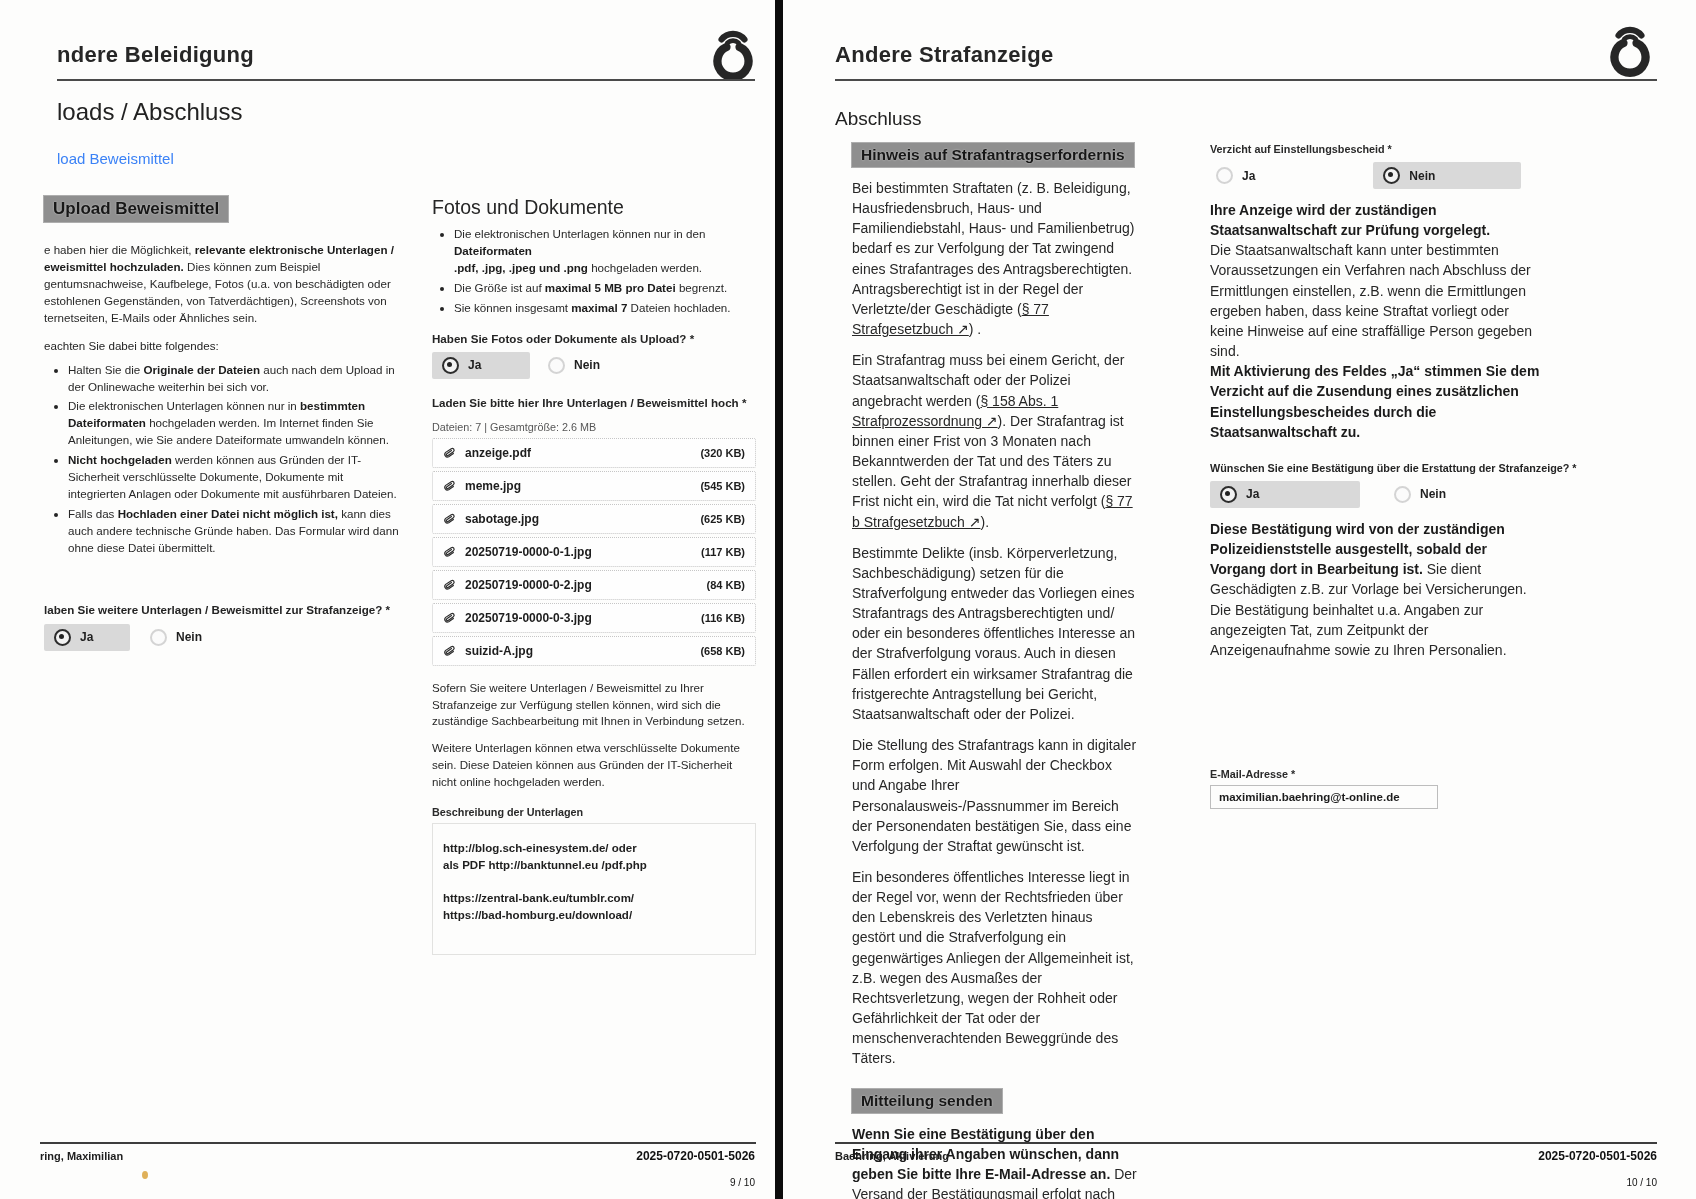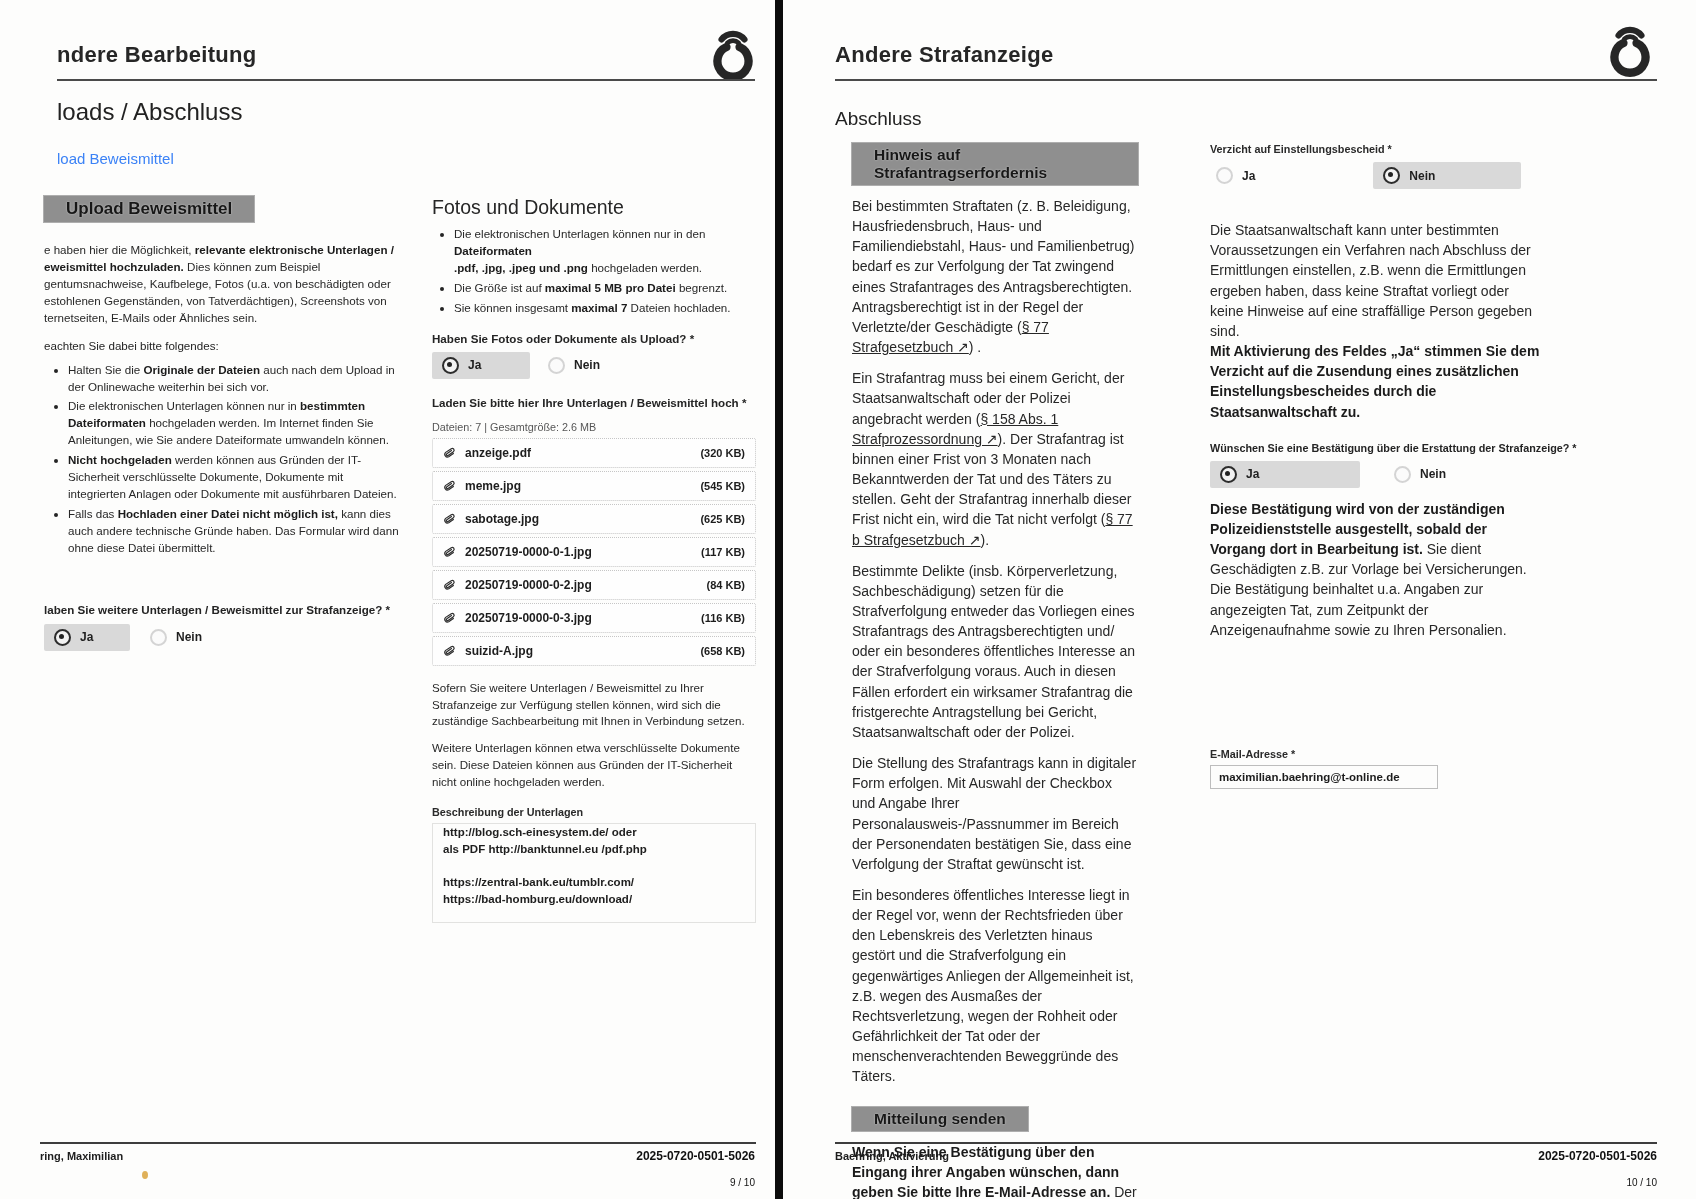--- a/index.html
+++ b/index.html
@@ -15,21 +15,21 @@
 
   .pg-title{position:absolute;font-size:22px;font-weight:700;color:#262626;letter-spacing:.3px;}
   .pg-rule{position:absolute;height:2px;background:#4a4a4a;}
   .logo{position:absolute;}
   .pg-subtitle{position:absolute;font-size:24px;font-weight:400;color:#222;}
   .pg-subtitle2{position:absolute;font-size:15px;font-weight:400;color:#3b82f6;}
   .rp-subtitle{position:absolute;font-size:19px;font-weight:400;color:#222;}
 
   .hl-header{
     display:inline-block;background:#8f8f8f;color:#171717;font-weight:700;
-    padding:3px 22px;text-shadow:0 0 2px rgba(255,255,255,.55);
+    padding:3px 9px;text-shadow:0 0 2px rgba(255,255,255,.55);
     box-shadow:0 0 0 1px rgba(110,110,110,.55);
   }
   .leftcol{position:absolute;left:44px;top:196px;width:360px;}
   .leftcol .hl-header{font-size:17px;}
   .rightcol{position:absolute;left:432px;top:196px;width:324px;}
   .rp-leftcol{position:absolute;left:69px;top:143px;width:286px;}
   .rp-leftcol .hl-header{font-size:15.5px;}
   .rp-rightcol{position:absolute;left:427px;top:143px;width:332px;}
 
   .rich,.p{font-size:11.6px;line-height:1.46;white-space:pre-line;color:#272727;}
@@ -59,42 +59,42 @@
   .upload-label{margin-top:17px;font-weight:700;font-size:11.6px;white-space:nowrap;}
   .files-summary{margin-top:12px;font-size:10.8px;color:#565656;}
   .file-list{margin-top:5px;}
   .file-row{display:flex;align-items:center;height:28px;border:1px dotted #c6c6c6;border-radius:2px;margin-bottom:3px;padding:0 10px;background:#fefefe;}
   .file-name{font-weight:700;font-size:12px;margin-left:9px;color:#1d1d1d;}
   .file-size{font-weight:700;font-size:11px;margin-left:auto;color:#1d1d1d;}
   .clip{width:13px;height:13px;flex:none;transform:rotate(10deg);}
 
   .para{margin-top:14px;}
   .desc-label{margin-top:15px;}
-  .desc-box{margin-top:5px;border:1px solid #e2e2e0;min-height:98px;padding:0 10px;
+  .desc-box{margin-top:5px;border:1px solid #e2e2e0;min-height:98px;padding:16px 10px;
     font-weight:700;font-size:11.5px;line-height:1.45;white-space:pre-line;color:#1e1e1e;background:#fdfdfc;}
 
   .rp-leftcol .hl2{margin-top:20px;}
   .rp-leftcol .mt{margin-top:11px;}
   .rp-rightcol .mt{margin-top:11px;}
   .rp-rightcol .q2{margin-top:20px;font-weight:700;font-size:10.8px;white-space:nowrap;}
   .email-block{margin-top:108px;}
   .email-input{display:block;margin-top:5px;width:210px;height:18px;border:1px solid #bdbdbd;background:#fdfdfc;
     font-family:"Liberation Sans",sans-serif;font-weight:700;font-size:11.5px;color:#1c1c1c;padding:2px 8px;}
 
   .f-rule{position:absolute;top:1142px;height:2px;background:#3d3d3d;}
   .f-name{position:absolute;top:1150px;font-weight:700;font-size:11px;color:#1d1d1d;}
   .f-code{position:absolute;top:1149px;font-weight:700;font-size:12px;color:#111;}
   .f-page{position:absolute;top:1177px;font-weight:400;font-size:10px;color:#111;}
   .stain{position:absolute;left:142px;top:1171px;width:6px;height:8px;background:#d9a23c;border-radius:50%;opacity:.85;}
 </style>
 </head>
 <body>
 
 <div class="page" id="page-left">
-  <div class="pg-title" style="left:57px;top:42px;">ndere Bearbeitung</div>
+  <div class="pg-title" style="left:57px;top:42px;">ndere Beleidigung</div>
   <svg class="logo" style="left:708px;top:30px;" width="50" height="54" viewBox="0 0 48 52">
     <path d="M17.7 16.4 A15 15 0 1 0 30.3 16.4" fill="none" stroke="#262626" stroke-width="8" stroke-linecap="round"></path>
     <path d="M13 9 A 14 14 0 0 1 35 9" fill="none" stroke="#262626" stroke-width="6" stroke-linecap="round"></path>
     <path d="M18.5 12.5 A 8 8 0 0 1 29.5 12.5" fill="none" stroke="#262626" stroke-width="4.5" stroke-linecap="round"></path>
   </svg>
   <div class="pg-rule" style="left:57px;top:79px;width:698px;"></div>
   <div class="pg-subtitle" style="left:57px;top:98px;">loads / Abschluss</div>
   <div class="pg-subtitle2" style="left:57px;top:150px;">load Beweismittel</div>
 
   <div class="leftcol">
@@ -244,21 +244,21 @@
     <div class="radio-row" style="margin-top:7px;">
       <div class="radio-opt" style="margin-left:6px;">
         <span class="run"></span>
         <span class="radio-label">Ja</span>
       </div>
       <div class="pill" style="margin-left:118px;width:128px;">
         <span class="rsel"></span>
         <span class="radio-label">Nein</span>
       </div>
     </div>
-    <div class="rich mt"><span>
+    <div class="rich mt"><b>Ihre Anzeige wird der zuständigen Staatsanwaltschaft zur Prüfung vorgelegt.</b><span>
 Die Staatsanwaltschaft kann unter bestimmten Voraussetzungen ein Verfahren nach Abschluss der Ermittlungen einstellen, z.B. wenn die Ermittlungen ergeben haben, dass keine Straftat vorliegt oder keine Hinweise auf eine straffällige Person gegeben sind.
 </span><b>Mit Aktivierung des Feldes „Ja“ stimmen Sie dem Verzicht auf die Zusendung eines zusätzlichen Einstellungsbescheides durch die Staatsanwaltschaft zu.</b></div>
 
     <div class="q2">Wünschen Sie eine Bestätigung über die Erstattung der Strafanzeige? *</div>
     <div class="radio-row" style="margin-top:7px;">
       <div class="pill" style="width:130px;">
         <span class="rsel"></span>
         <span class="radio-label">Ja</span>
       </div>
       <div class="radio-opt" style="margin-left:34px;">

